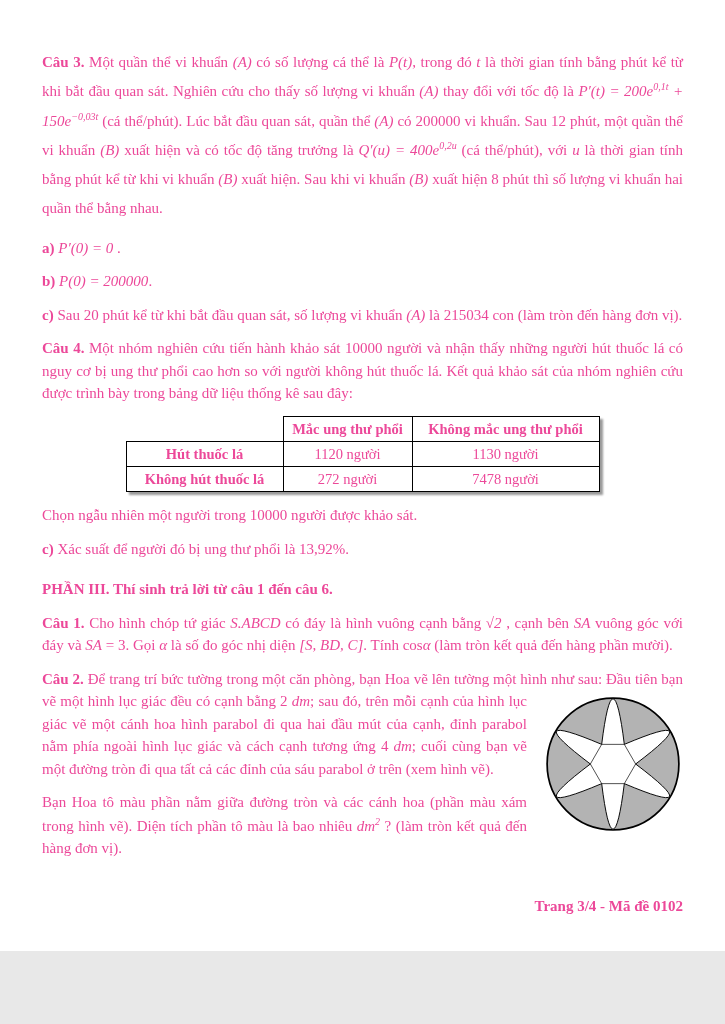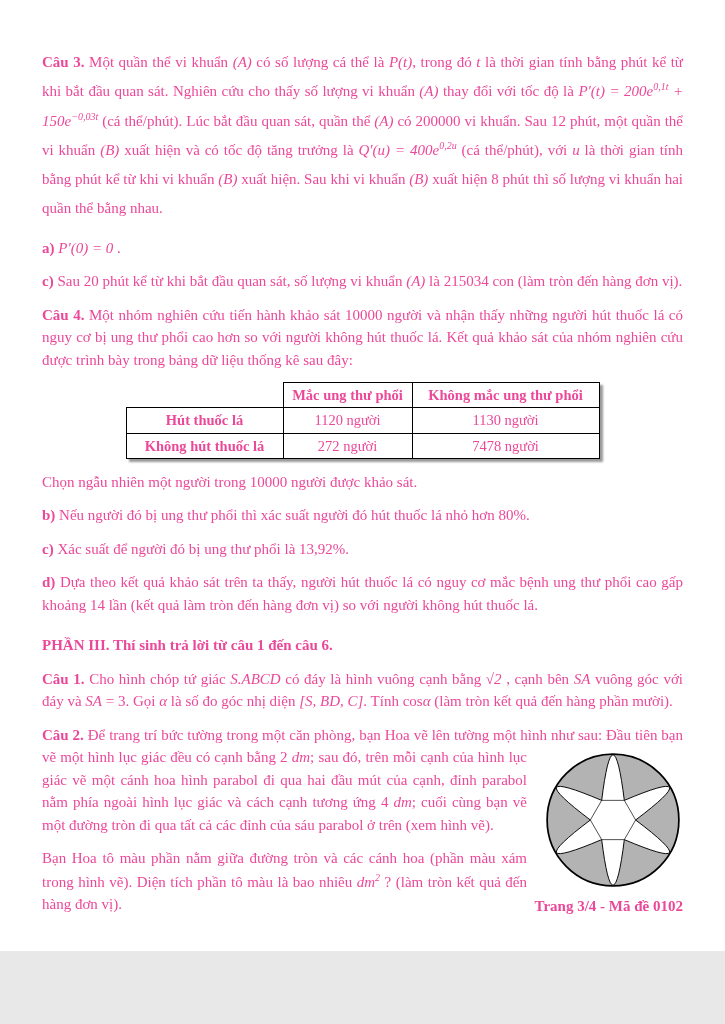--- a/index.html
+++ b/index.html
@@ -41,20 +41,21 @@
   }
 </style>
 </head>
 <body>
 
 <div class="page">
 
   <p class="para intro-wide"><span class="r-b">Câu 3.</span><span class="r-n"> Một quần thể vi khuẩn </span><span class="r-i">(A)</span><span class="r-n"> có số lượng cá thể là </span><span class="r-i">P(t)</span><span class="r-n">, trong đó </span><span class="r-i">t</span><span class="r-n"> là thời gian tính bằng phút kể từ khi bắt đầu quan sát. Nghiên cứu cho thấy số lượng vi khuẩn </span><span class="r-i">(A)</span><span class="r-n"> thay đổi với tốc độ là </span><span class="r-i">P′(t) = 200e</span><span class="r-sup">0,1t</span><span class="r-i"> + 150e</span><span class="r-sup">−0,03t</span><span class="r-n"> (cá thể/phút). Lúc bắt đầu quan sát, quần thể </span><span class="r-i">(A)</span><span class="r-n"> có 200000 vi khuẩn. Sau 12 phút, một quần thể vi khuẩn </span><span class="r-i">(B)</span><span class="r-n"> xuất hiện và có tốc độ tăng trưởng là </span><span class="r-i">Q′(u) = 400e</span><span class="r-sup">0,2u</span><span class="r-n"> (cá thể/phút), với </span><span class="r-i">u</span><span class="r-n"> là thời gian tính bằng phút kể từ khi vi khuẩn </span><span class="r-i">(B)</span><span class="r-n"> xuất hiện. Sau khi vi khuẩn </span><span class="r-i">(B)</span><span class="r-n"> xuất hiện 8 phút thì số lượng vi khuẩn hai quần thể bằng nhau.</span></p>
 
   <p class="para"><span class="r-b">a)</span><span class="r-n"> </span><span class="r-i">P′(0) = 0</span><span class="r-n"> .</span></p>
+  <p class="para"><span class="r-b">b)</span><span class="r-n"> </span><span class="r-i">P(0) = 200000</span><span class="r-n">.</span></p>
   <p class="para"><span class="r-b">c)</span><span class="r-n"> Sau 20 phút kể từ khi bắt đầu quan sát, số lượng vi khuẩn </span><span class="r-i">(A)</span><span class="r-n"> là 215034 con (làm tròn đến hàng đơn vị).</span></p>
 
   <p class="para"><span class="r-b">Câu 4.</span><span class="r-n"> Một nhóm nghiên cứu tiến hành khảo sát 10000 người và nhận thấy những người hút thuốc lá có nguy cơ bị ung thư phổi cao hơn so với người không hút thuốc lá. Kết quả khảo sát của nhóm nghiên cứu được trình bày trong bảng dữ liệu thống kê sau đây:</span></p>
 
   <table class="survey">
     <tbody>
       <tr>
         <th class="corner c0"></th>
         <th class="c1">Mắc ung thư phổi</th>
         <th class="c2">Không mắc ung thư phổi</th>
@@ -67,23 +68,21 @@
       <tr>
         <th class="c0">Không hút thuốc lá</th>
         <td>272 người</td>
         <td>7478 người</td>
       </tr>
     </tbody>
   </table>
 
   <p class="para"><span class="r-n">Chọn ngẫu nhiên một người trong 10000 người được khảo sát.</span></p>
 
-  <p class="para"><span class="r-b">b)</span><span class="r-n"> Nếu người đó bị ung thư phổi thì xác suất người đó hút thuốc lá nhỏ hơn 80%.</span></p>
   <p class="para"><span class="r-b">c)</span><span class="r-n"> Xác suất để người đó bị ung thư phổi là 13,92%.</span></p>
-  <p class="para"><span class="r-b">d)</span><span class="r-n"> Dựa theo kết quả khảo sát trên ta thấy, người hút thuốc lá có nguy cơ mắc bệnh ung thư phổi cao gấp khoảng 14 lần (kết quả làm tròn đến hàng đơn vị) so với người không hút thuốc lá.</span></p>
 
   <p class="para part3"><span class="r-b">PHẦN III. Thí sinh trả lời từ câu 1 đến câu 6.</span></p>
 
   <p class="para"><span class="r-b">Câu 1.</span><span class="r-n"> Cho hình chóp tứ giác </span><span class="r-i">S.ABCD</span><span class="r-n"> có đáy là hình vuông cạnh bằng </span><span class="r-i">√2</span><span class="r-n"> , cạnh bên </span><span class="r-i">SA</span><span class="r-n"> vuông góc với đáy và </span><span class="r-i">SA</span><span class="r-n"> = 3. Gọi </span><span class="r-i">α</span><span class="r-n"> là số đo góc nhị diện </span><span class="r-i">[S, BD, C]</span><span class="r-n">. Tính cos</span><span class="r-i">α</span><span class="r-n"> (làm tròn kết quả đến hàng phần mười).</span></p>
 
   <div class="q2block">
     <span class="fig-spacer"></span>
     <figure class="flower">
       <svg viewBox="-102 -102 204 204" xmlns="http://www.w3.org/2000/svg">
         <circle cx="0" cy="0" r="96" stroke="#000" stroke-width="2.5" fill="#b3b3b3"></circle>

